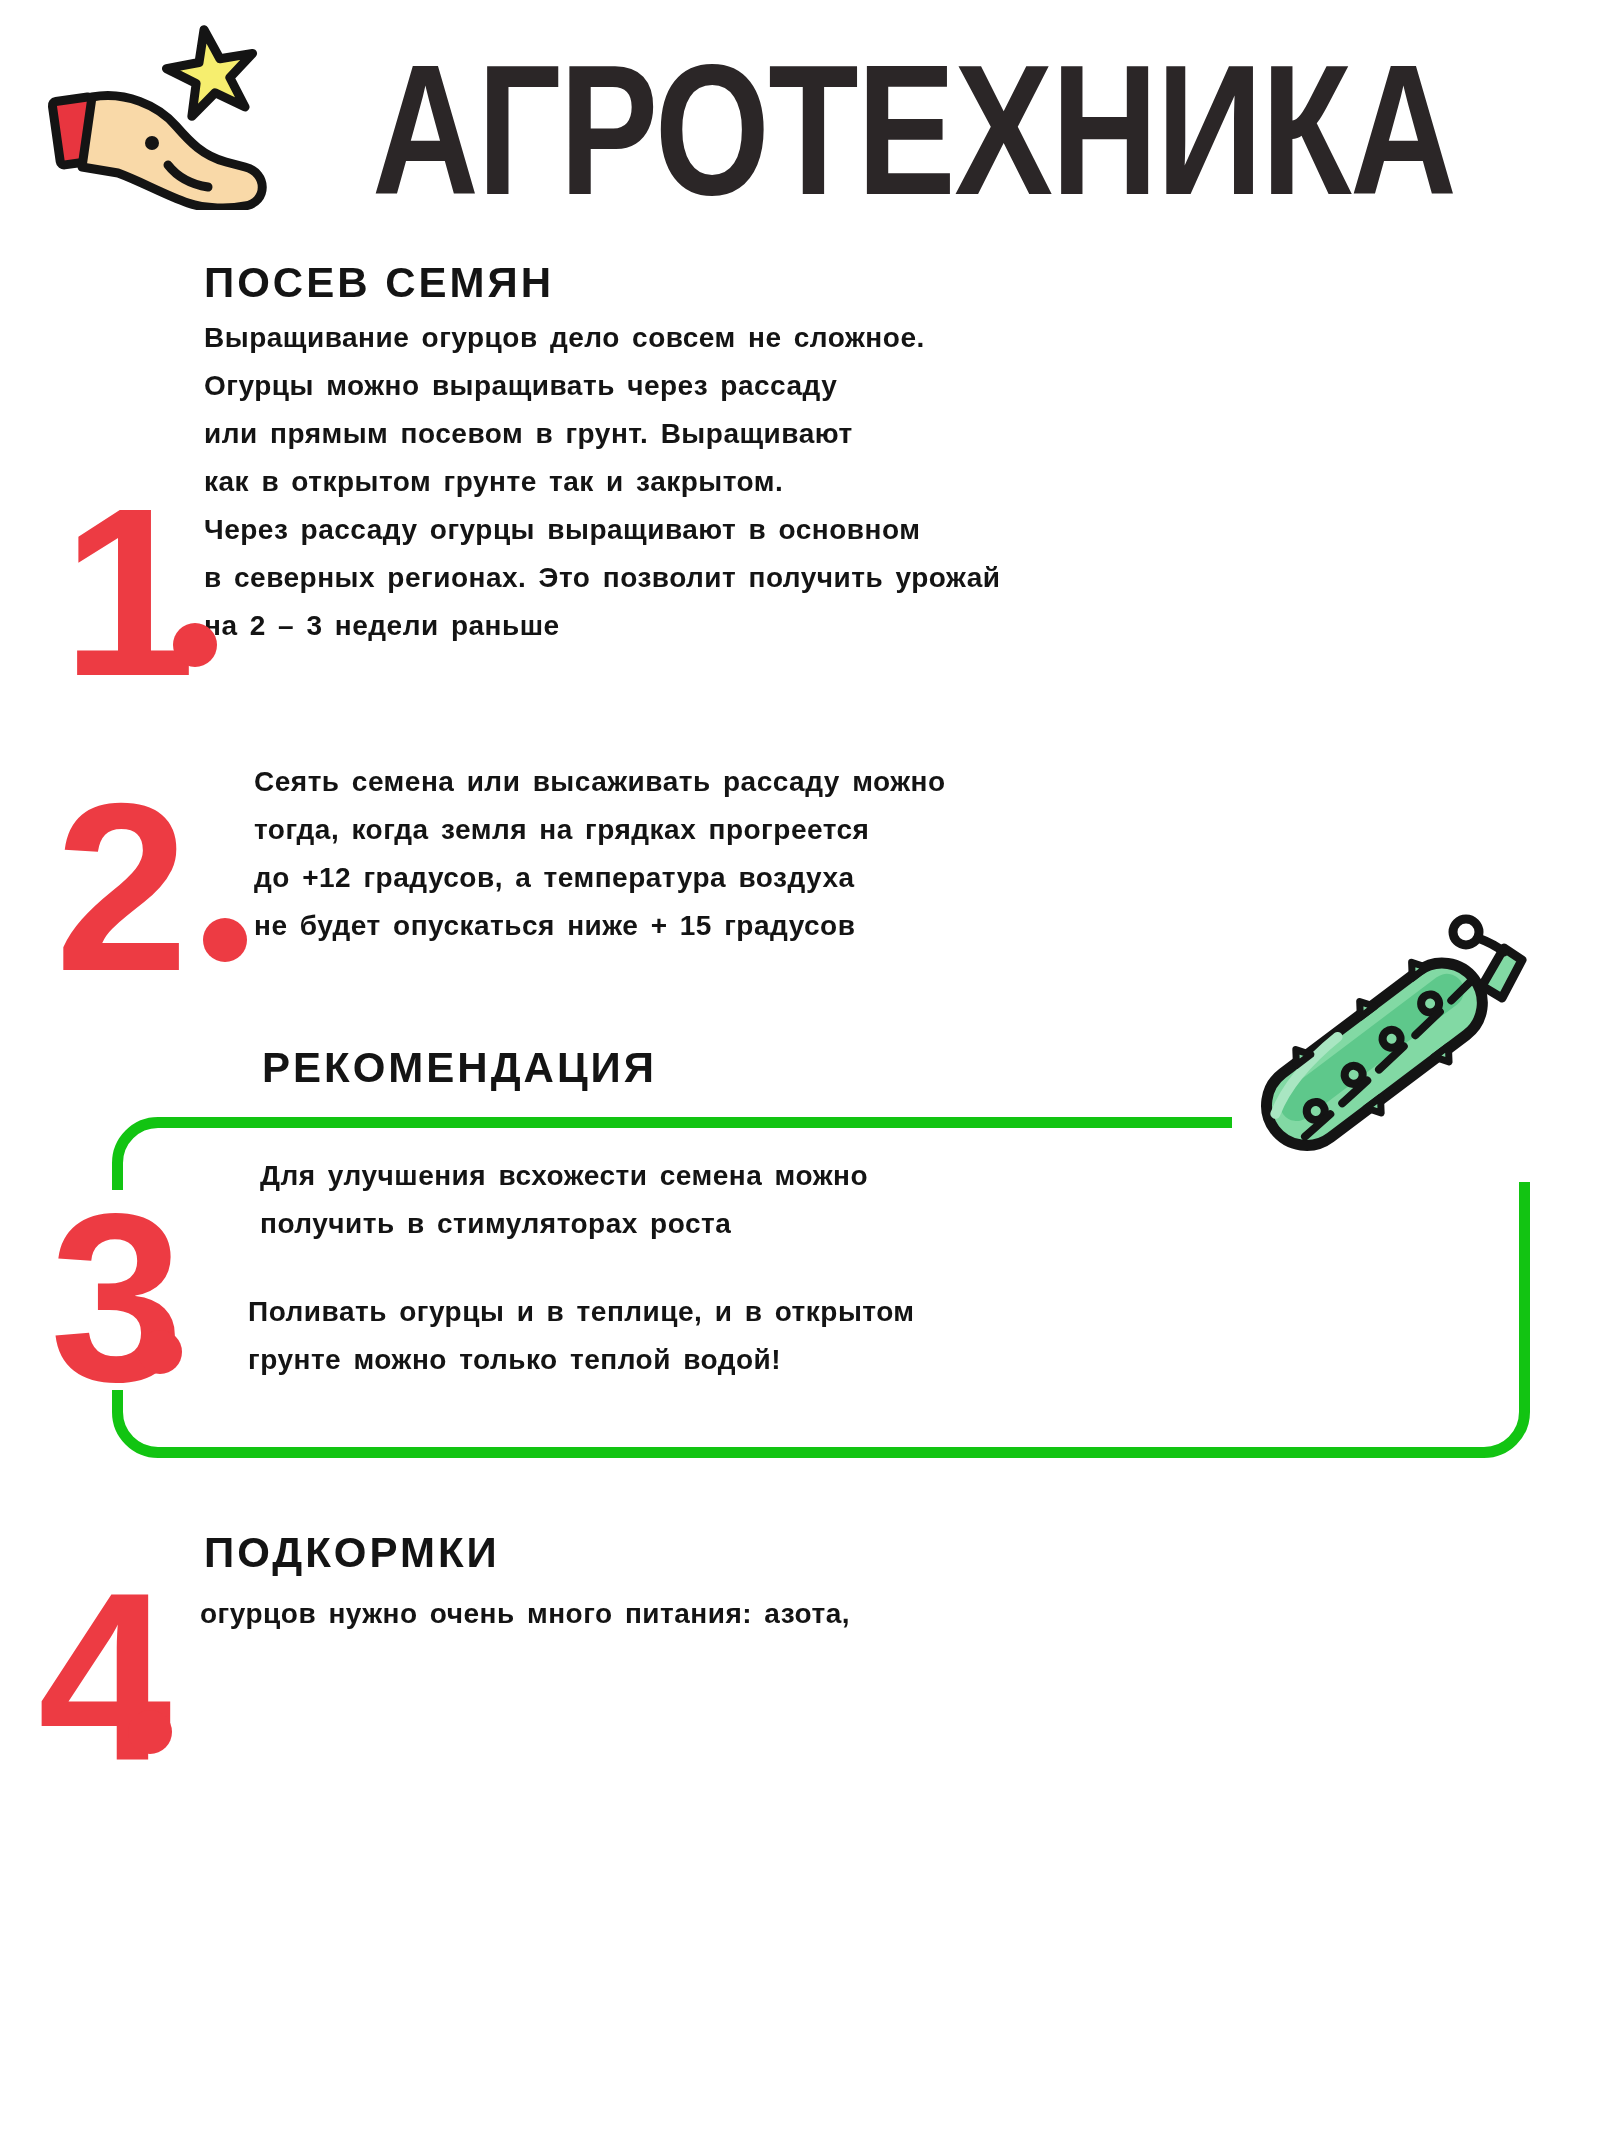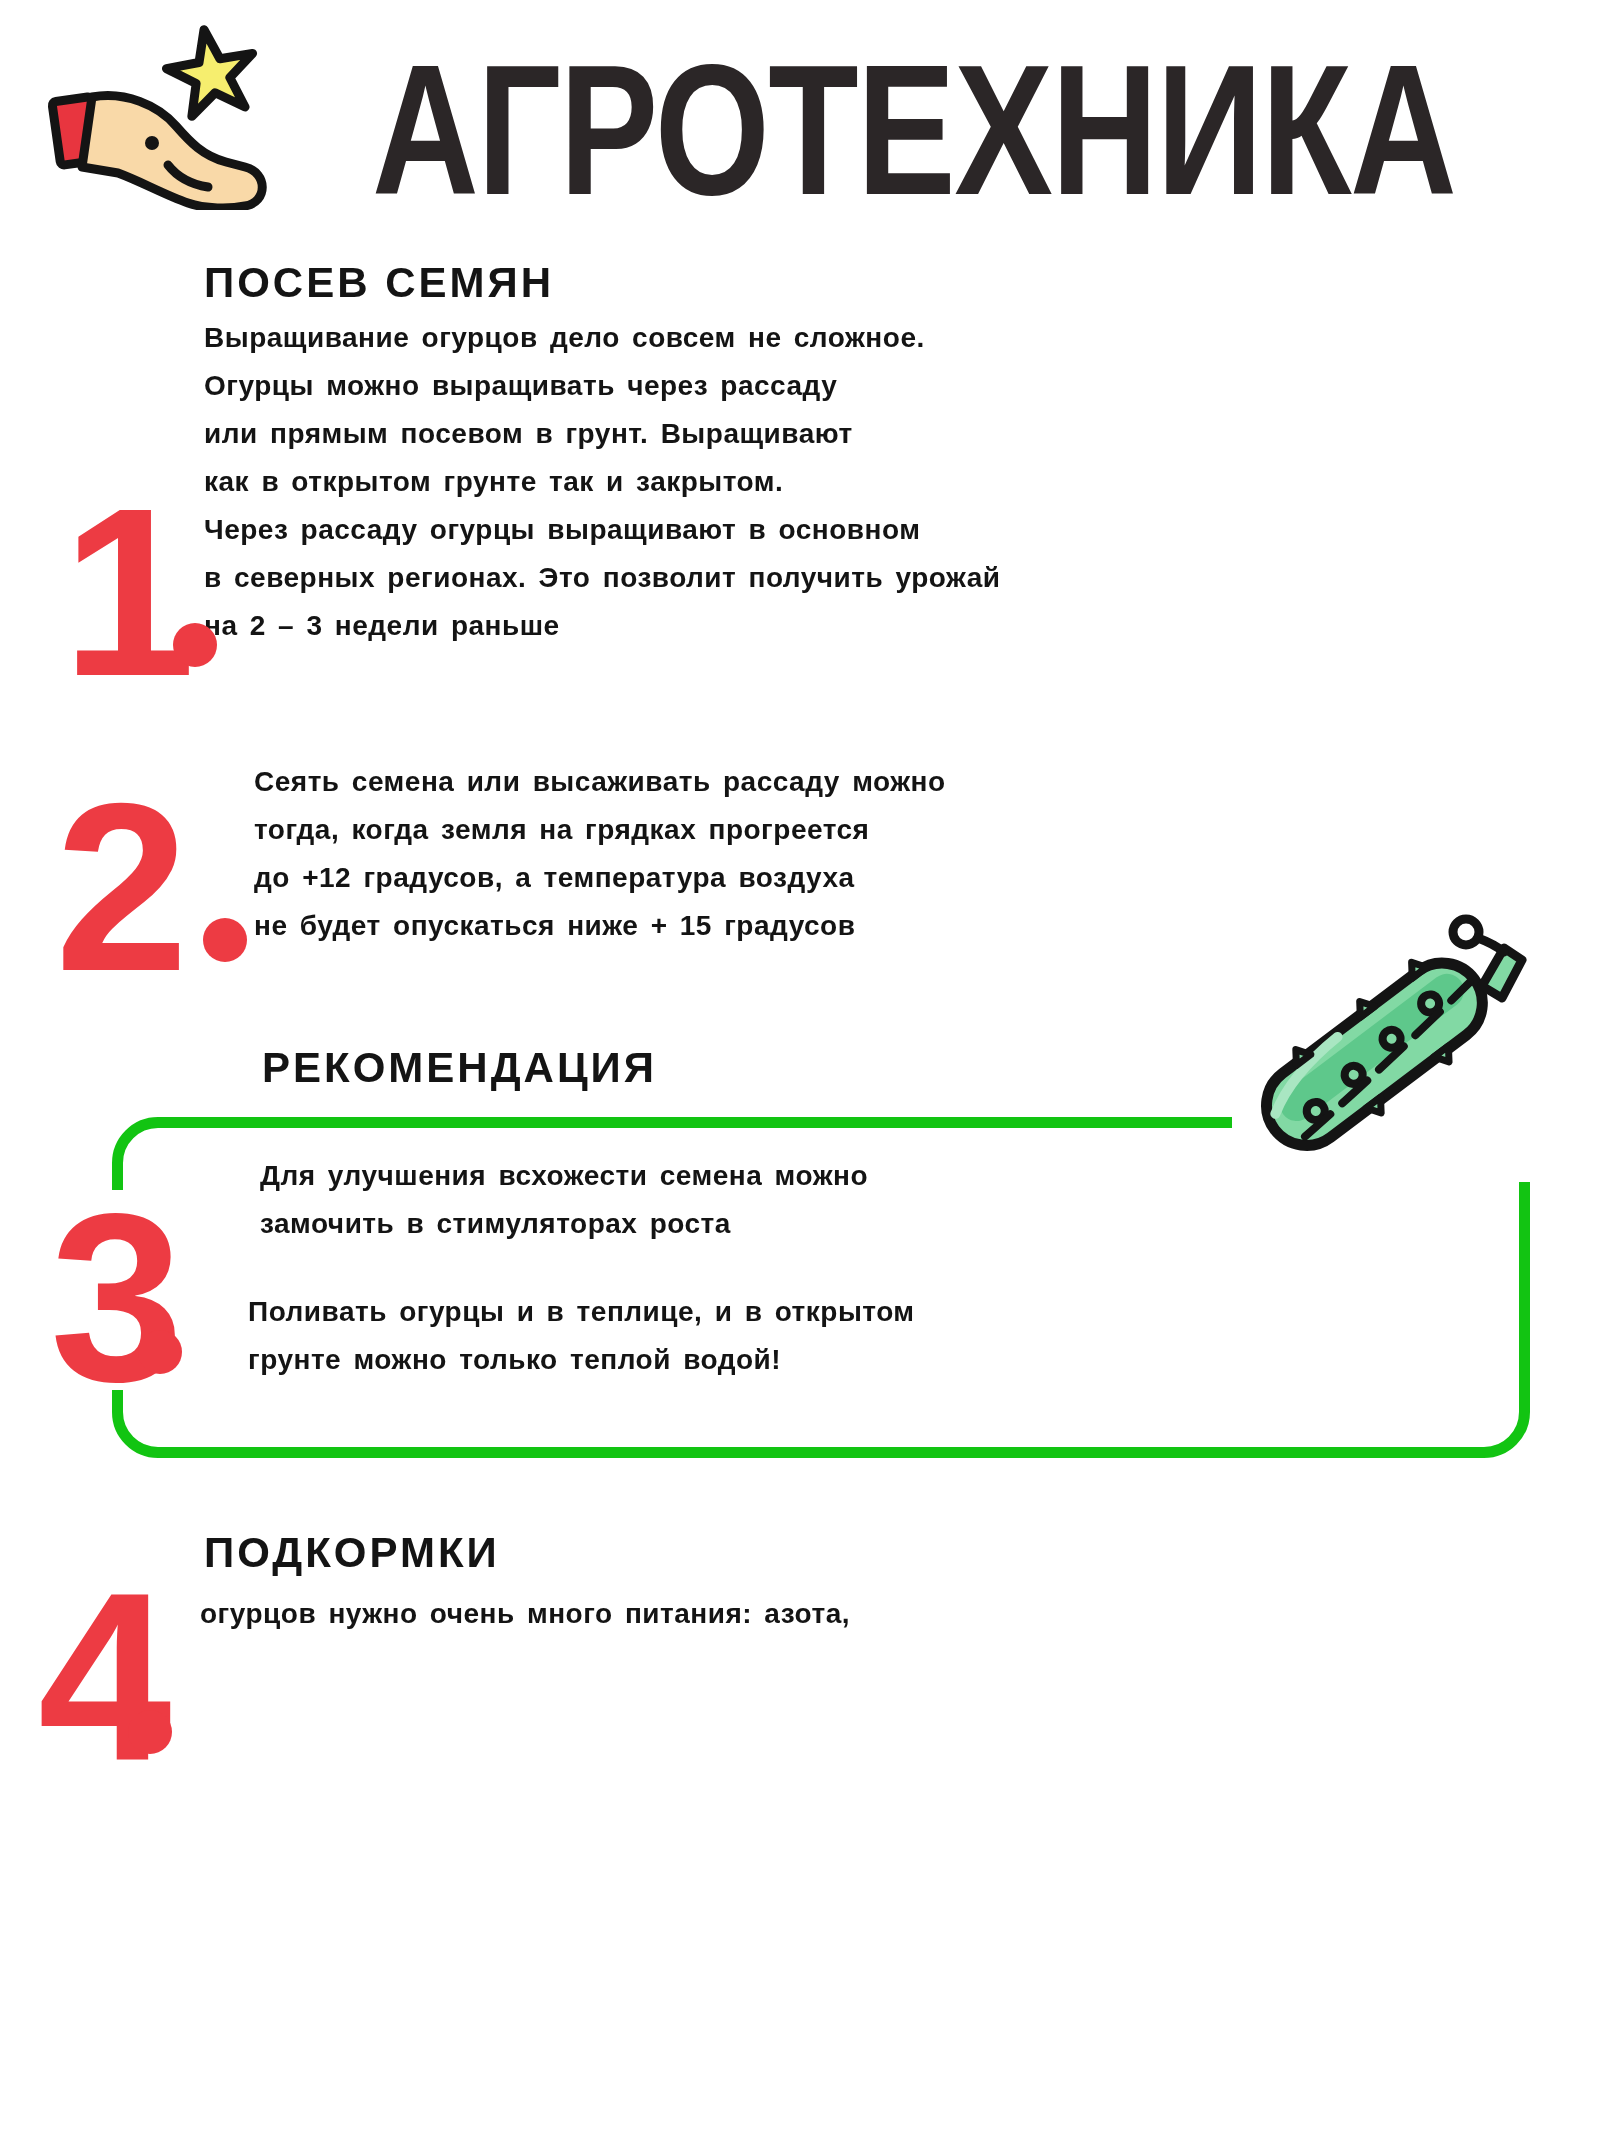--- a/index.html
+++ b/index.html
@@ -88,21 +88,21 @@
     <span class="ln">не будет опускаться ниже + 15 градусов</span>
   </div>
   <div class="num n2">2</div>
   <div class="numdot d2"></div>
 
   <div class="h h3 txt">РЕКОМЕНДАЦИЯ</div>
   <div class="rec-box"></div>
   <div class="num-mask"></div>
   <div class="para pboxa txt">
     <span class="ln">Для улучшения всхожести семена можно</span>
-    <span class="ln">замочить в стимуляторах роста</span>
+    <span class="ln">получить в стимуляторах роста</span>
   </div>
   <div class="para pboxb txt">
     <span class="ln">Поливать огурцы и в теплице, и в открытом</span>
     <span class="ln">грунте можно только теплой водой!</span>
   </div>
   <div class="num n3">3</div>
   <div class="numdot d3"></div>
 
   <div class="cucumber-wrap">
     <svg viewBox="0 0 300 296" width="300" height="296" aria-hidden="true">

